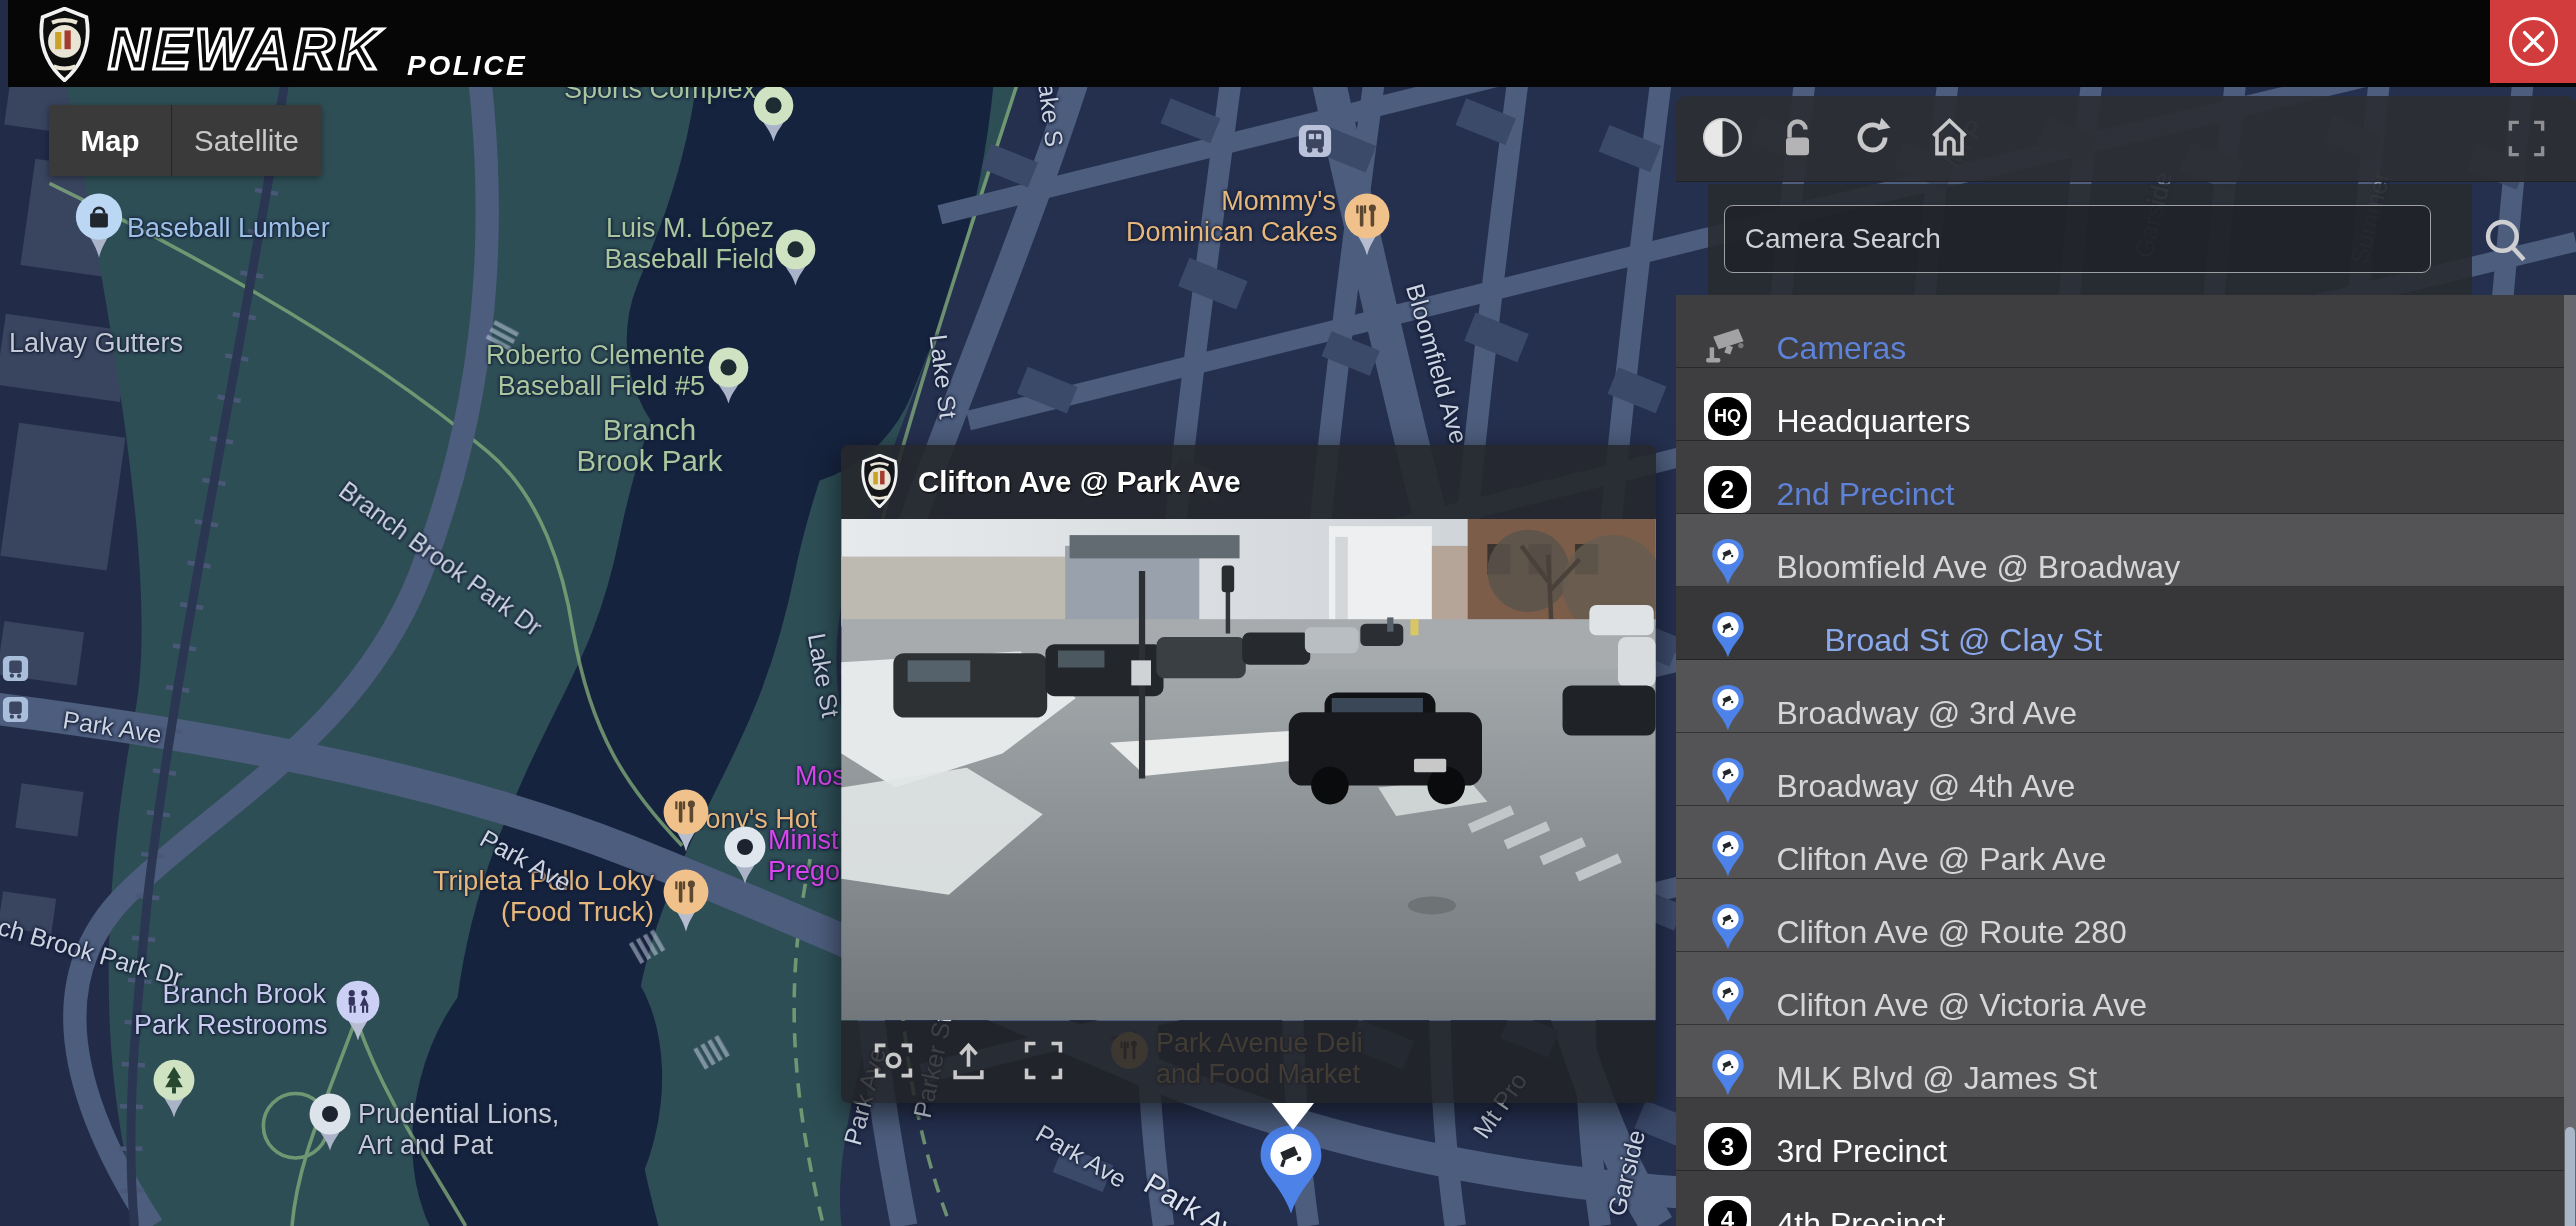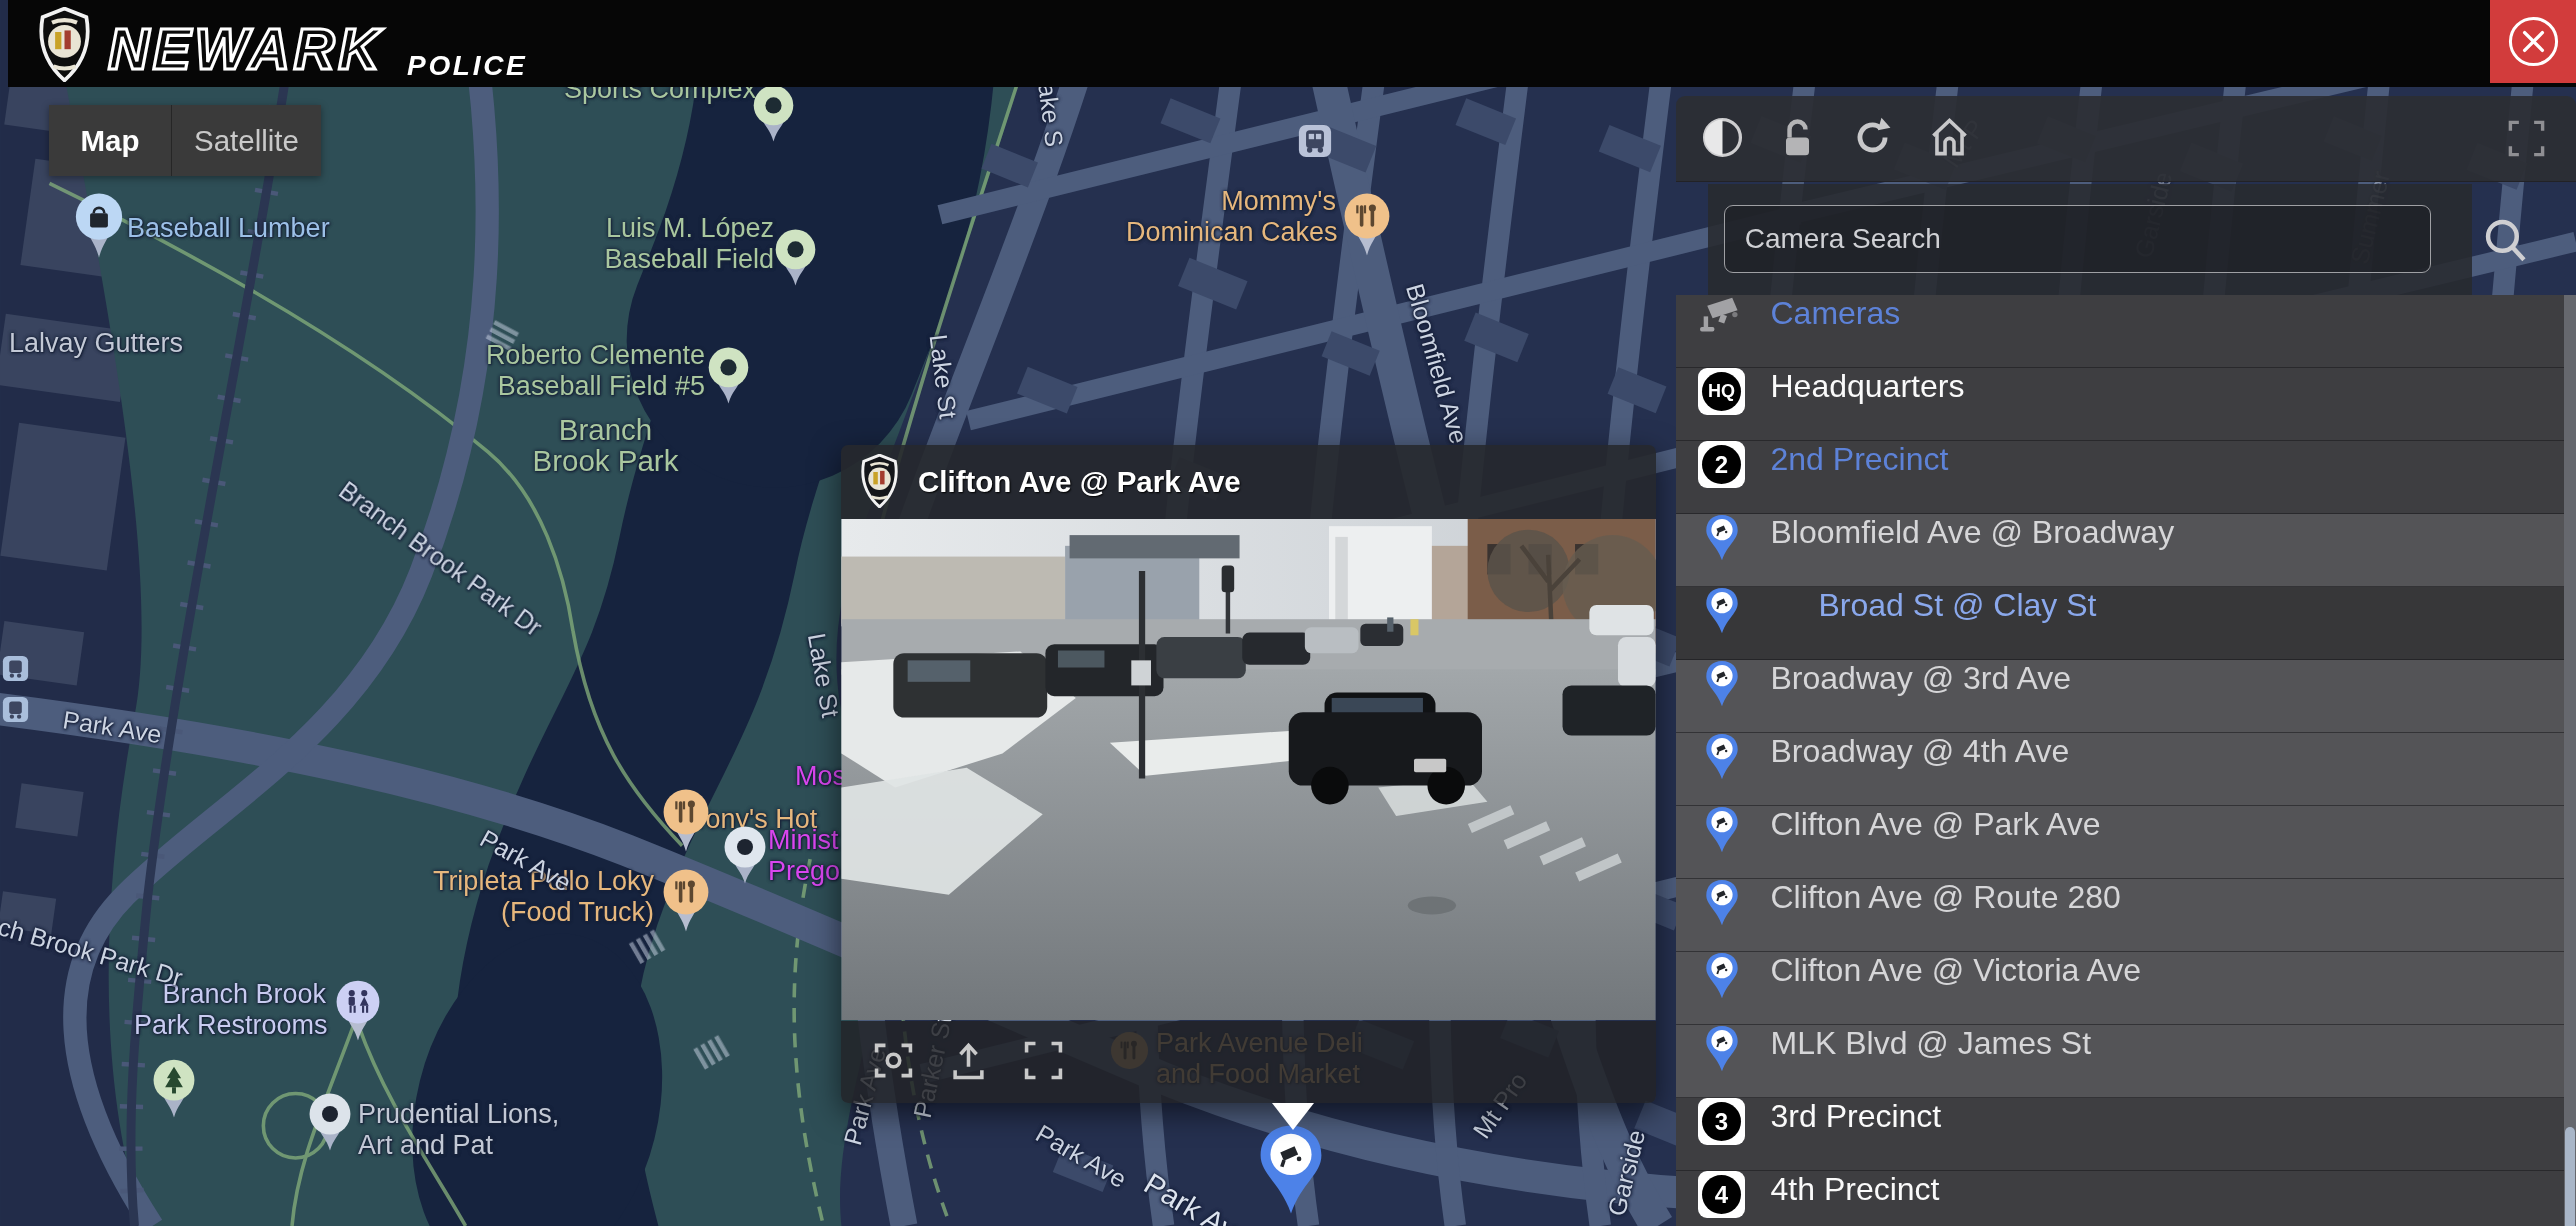--- a/index.html
+++ b/index.html
@@ -73,23 +73,23 @@
   #sb-expand{position:absolute;right:30px;top:23px;}
   #sb-search{position:absolute;left:0;top:88px;width:764px;height:111px;
     background:rgba(40,42,47,.88);margin-left:32px;}
   #search-input{position:absolute;left:16px;top:20.6px;width:707px;height:68px;
     background:rgba(28,30,34,.55);border:1.8px solid #9fa0a4;border-radius:9px;
     color:#e4e4e6;font-size:28px;padding:0 0 0 19.7px;outline:none;box-sizing:border-box;
     font-family:"Liberation Sans",sans-serif;}
   #search-input::placeholder{color:#cfd0d4;opacity:1;}
   #search-btn{position:absolute;left:772px;top:30px;cursor:pointer;}
   #sb-rows{position:absolute;left:0;top:199px;width:900px;height:932px;overflow:hidden;}
-  .srow{width:900px;height:73px;display:flex;align-items:flex-start;
+  .srow{width:900px;height:73px;display:flex;align-items:flex-end;
     border-bottom:1.8px solid rgba(24,24,27,.55);box-sizing:border-box;cursor:pointer;
-    padding-left:18px;}
+    padding-left:24px;}
   .srow.dark{background:#3e3e41;}
   .srow.light{background:#545457;}
   .srow.sel{background:#373739;gap:48px;}
   .ric{width:55px;display:flex;justify-content:center;align-items:center;flex:0 0 55px;}
   .rlabel{margin-left:21.5px;font-size:32px;color:#d6d6d8;}
   .rlabel.white{color:#fafafa;font-weight:500;}
   .rlabel.blue{color:#5d82d8;font-weight:500;}
   .rlabel.selblue{color:#8aa8ec;font-weight:500;}
   .badge{width:47px;height:47px;background:#fff;border-radius:9px;display:flex;
     align-items:center;justify-content:center;}
@@ -394,21 +394,21 @@
   <div>Baseball Field</div>
 </div>
 <div class="mlabel poi right g-food" style="left:1126px;top:186px;width:210px;">
   <div>Mommy's</div>
   <div>Dominican Cakes</div>
 </div>
 <div class="mlabel poi right g-park" style="left:483px;top:340px;width:222px;">
   <div>Roberto Clemente</div>
   <div>Baseball Field #5</div>
 </div>
-<div class="mlabel poi center g-park" style="left:516px;top:414px;width:179px;font-size:29.5px;">
+<div class="mlabel poi center g-park" style="left:560px;top:414px;width:179px;font-size:29.5px;">
   <div>Branch</div>
   <div>Brook Park</div>
 </div>
 <div class="mlabel poi g-gray" style="left:9px;top:328px;">
   <div>Lalvay Gutters</div>
 </div>
 <div class="mlabel poi g-food" style="left:692px;top:804px;">
   <div>Tony's Hot</div>
 </div>
 <div class="mlabel poi g-white" style="left:768px;top:825px;">

